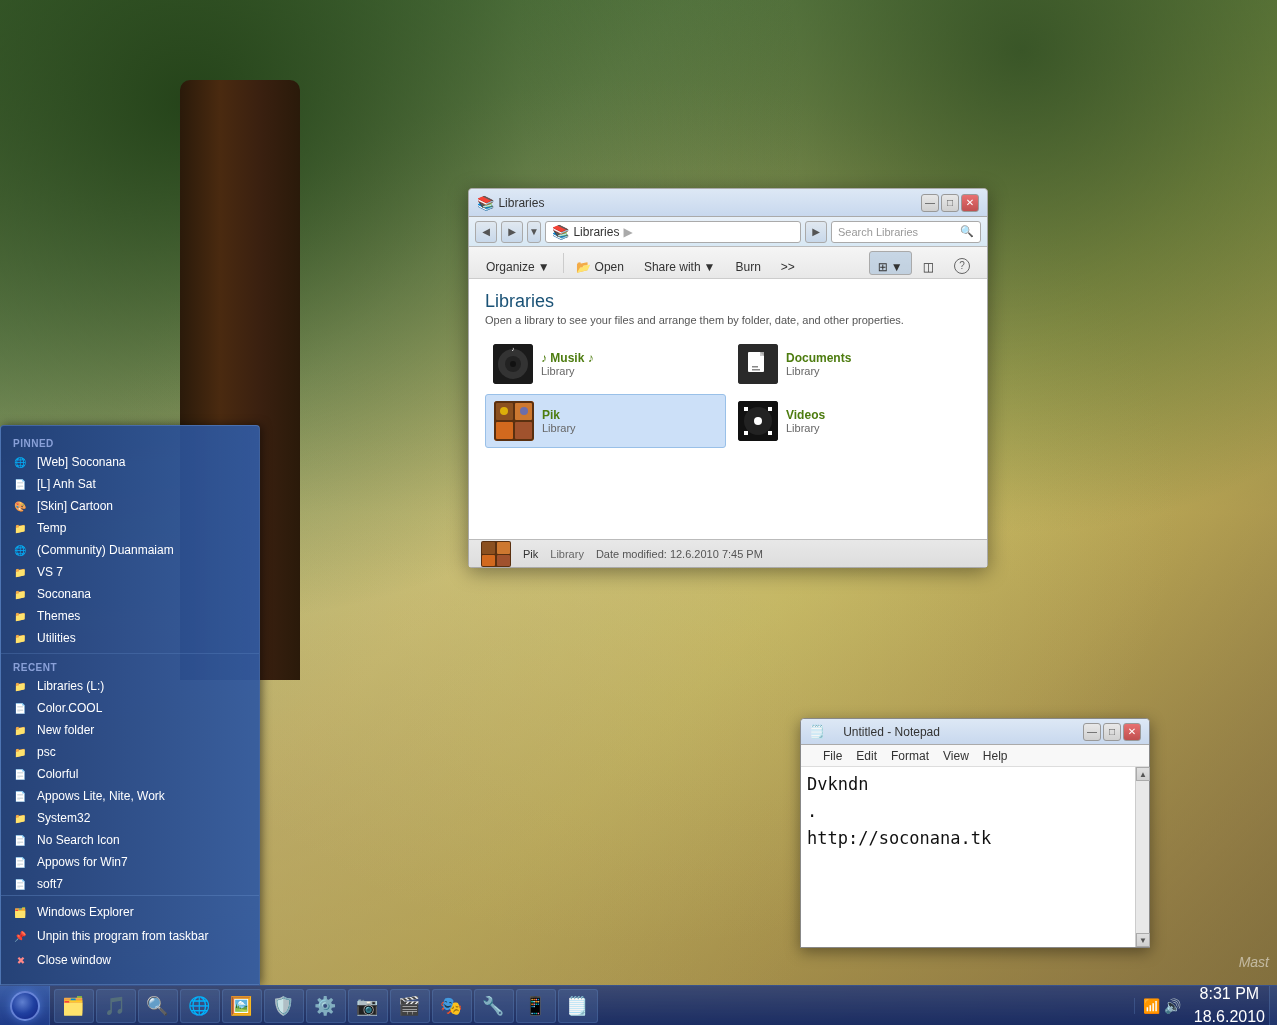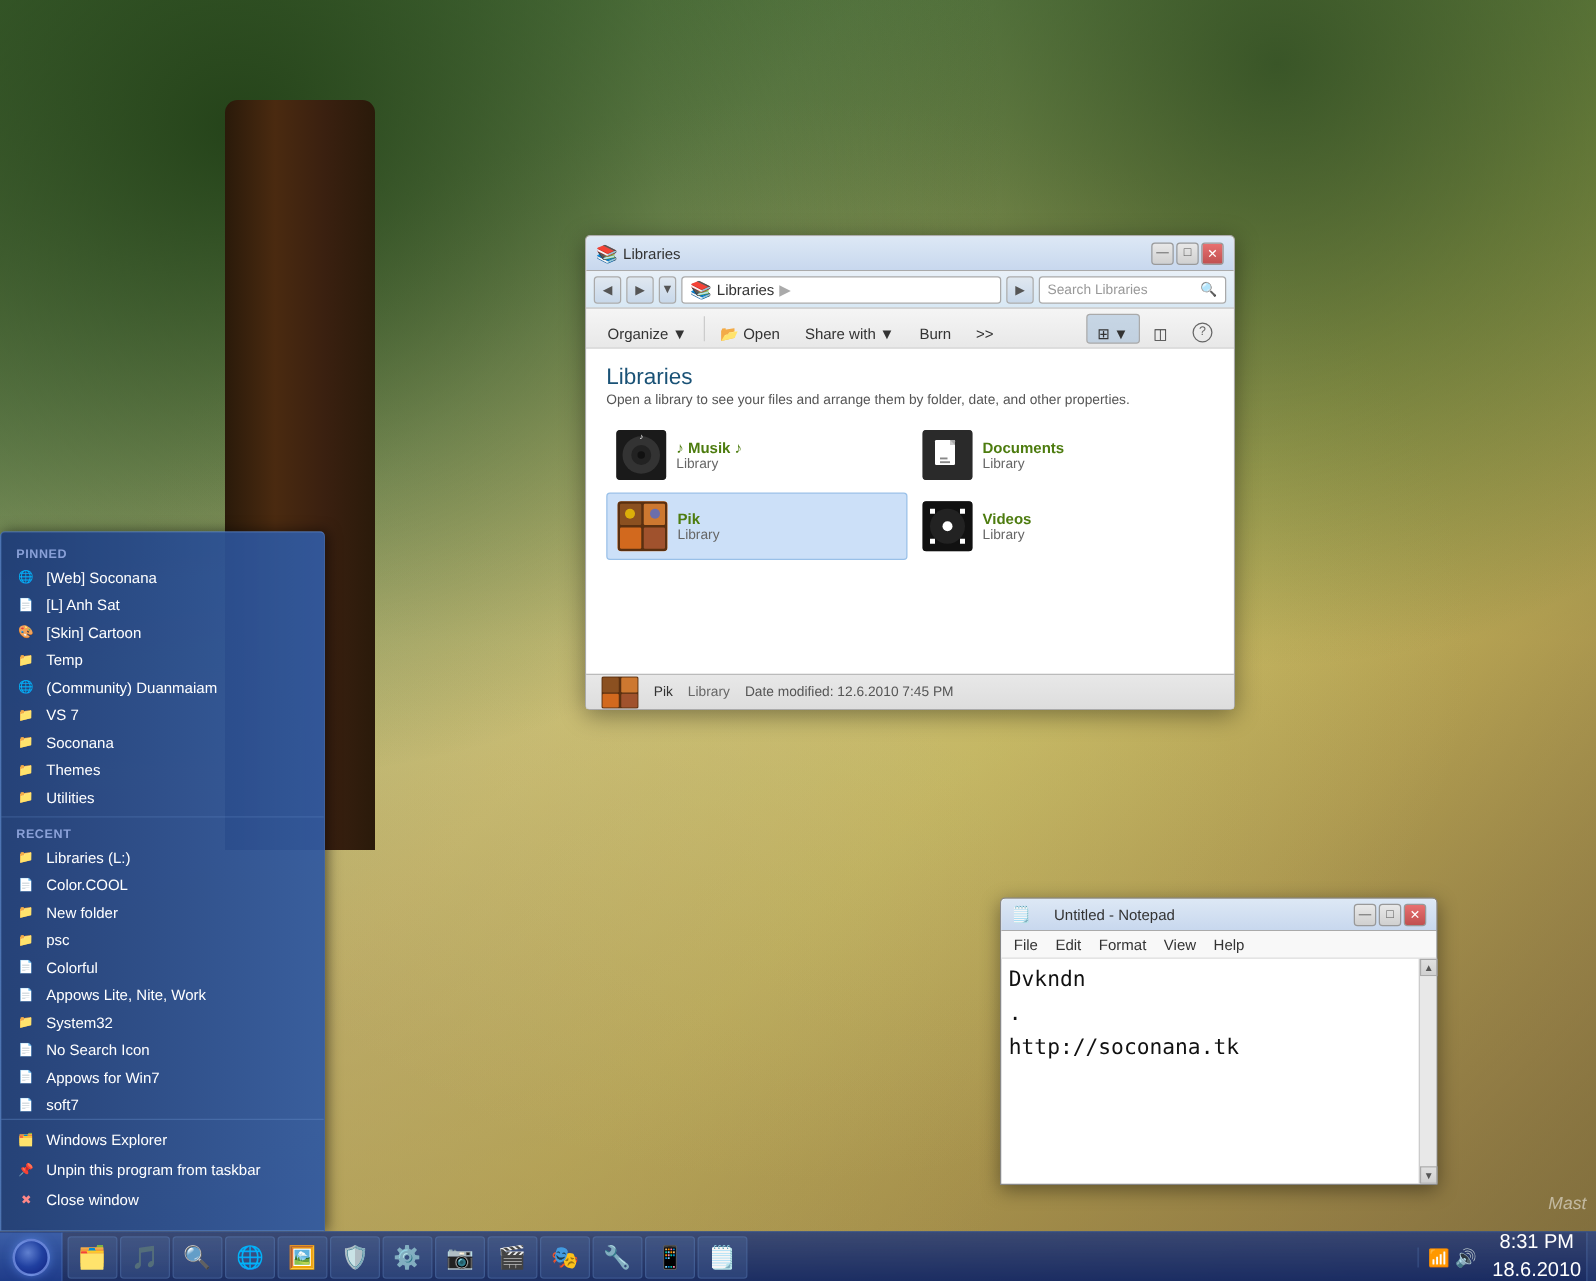--- a/index.html
+++ b/index.html
@@ -381,21 +381,21 @@
       font-size: 12px;
       color: #333;
       margin-left: 18px;
     }
 
     #np-menubar {
       background: #f8f8f8;
       height: 22px;
       display: flex;
       align-items: center;
-      padding: 0 4px;
+      padding: 0 16px;
       border-bottom: 1px solid #ddd;
       gap: 2px;
     }
 
     .np-menu-item {
       padding: 2px 6px;
       font-size: 12px;
       color: #333;
       cursor: pointer;
       border-radius: 2px;

